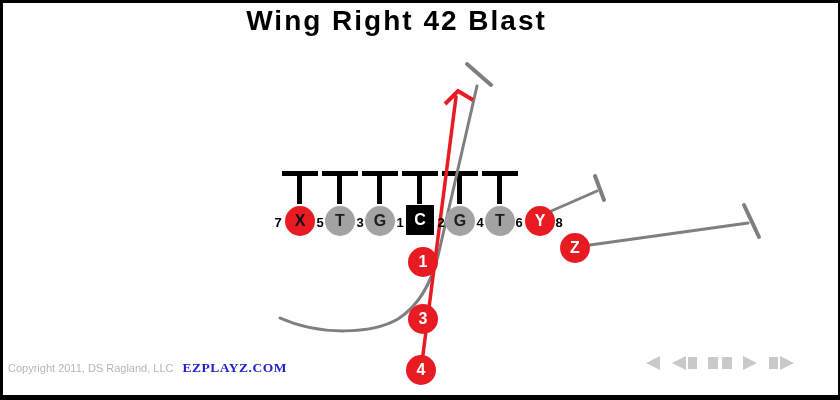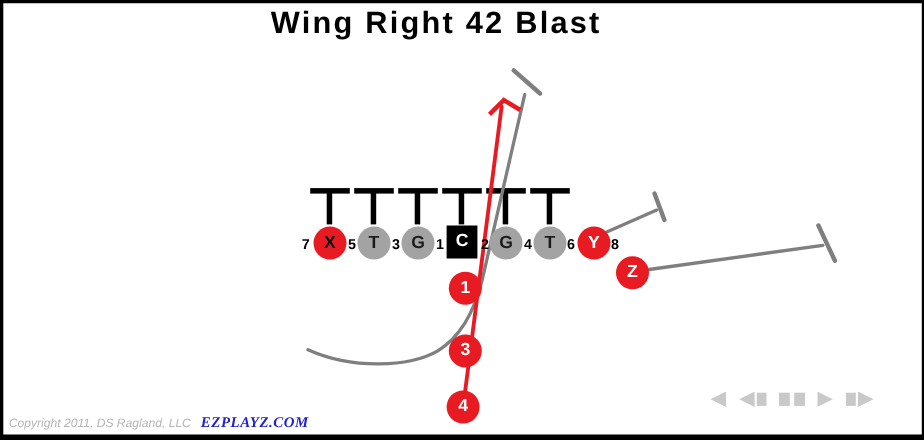--- a/index.html
+++ b/index.html
@@ -32,22 +32,22 @@
   }
   .red-circle{background:#e81b23;color:#111;}
   .red-circle-white{background:#e81b23;color:#fff;}
   .gray-circle{background:#a3a3a3;color:#1c1c1c;}
   .black-square{background:#000;color:#fff;border-radius:0;width:28px;height:30px;}
   .gapnum{
     position:absolute;transform:translate(-50%,-50%);
     font-size:13px;font-weight:bold;color:#000;z-index:15;
   }
   .footer{
-    position:absolute;left:8px;bottom:8px;z-index:30;
-    font-size:11px;color:#b5b5b5;white-space:nowrap;font-style:italic;
+    position:absolute;left:8px;bottom:24px;z-index:30;
+    font-size:11px;color:#b5b5b5;white-space:nowrap;
   }
   .footer a{
     color:#2121cf;font-family:"Liberation Serif",serif;font-weight:bold;
     font-size:13.5px;text-decoration:none;margin-left:6px;letter-spacing:0.5px;
   }
   .controls{
     position:absolute;right:45px;bottom:30px;z-index:30;
     display:flex;align-items:center;gap:11px;
   }
   .ctrl-btn{

